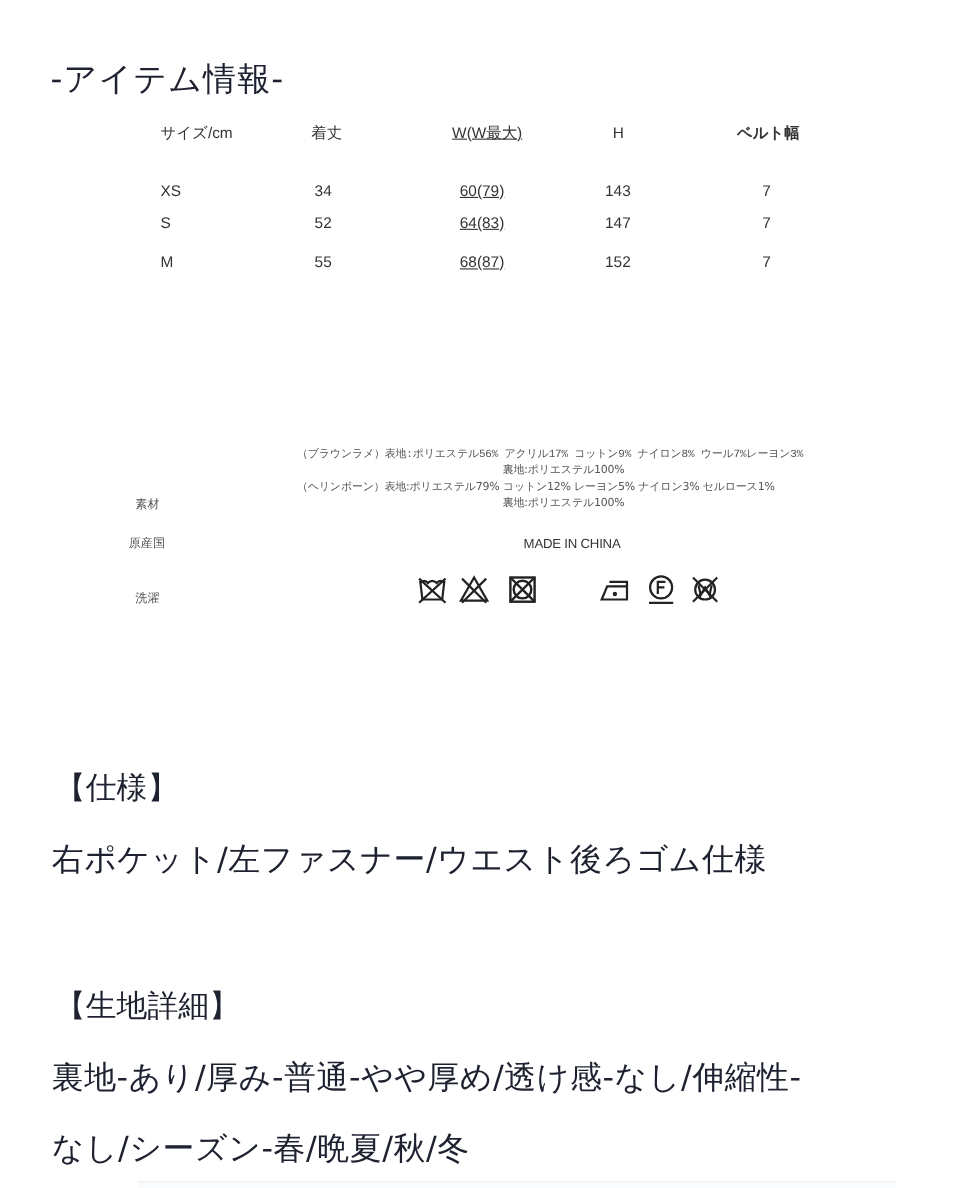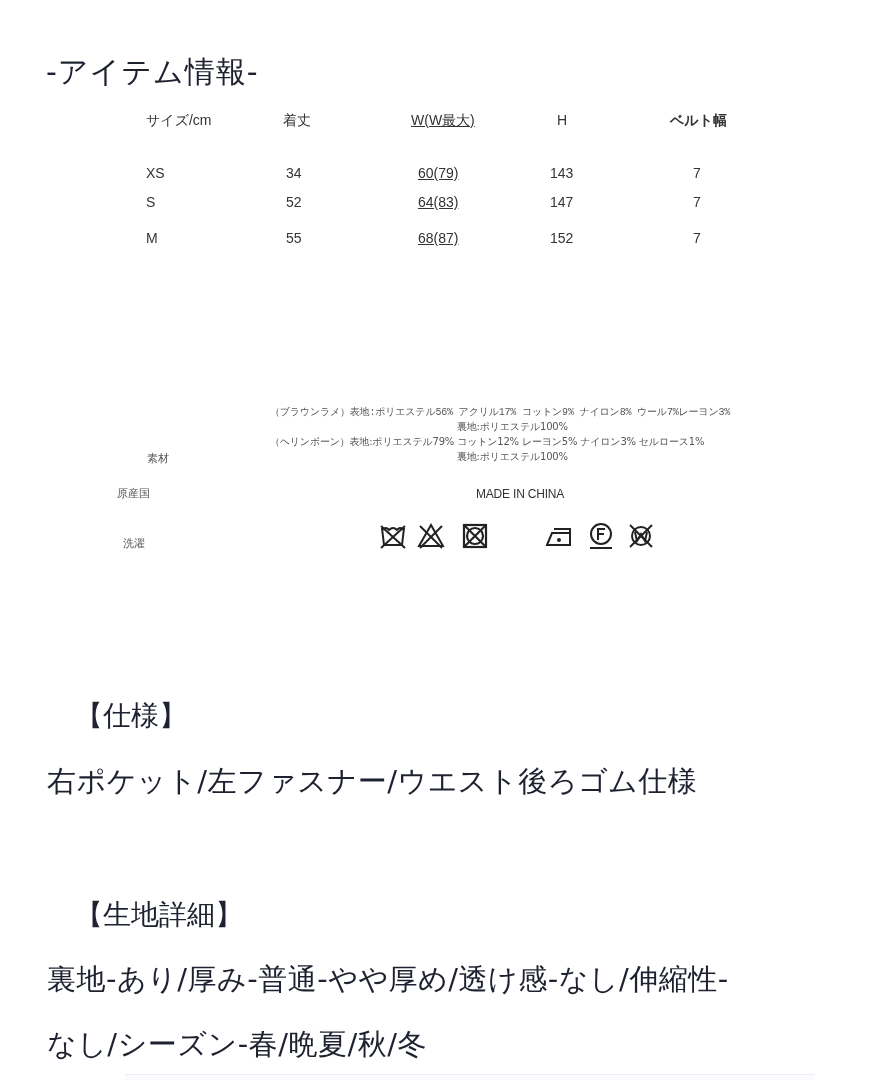--- a/index.html
+++ b/index.html
@@ -89,21 +89,20 @@
       width: 30px;
       height: 30px;
     }
     .care-icon svg { width: 30px; height: 30px; }
 
     .heading {
       position: absolute;
       left: 50px;
       font-size: 28px;
       color: #1e2230;
-      margin-left: 25px;
     }
     .body-text {
       position: absolute;
       left: 47px;
       font-size: 29px;
       color: #1e2230;
       letter-spacing: 0.5px;
       white-space: nowrap;
     }
     .bottom-box {
@@ -150,21 +149,21 @@
     <span class="size-cell c3">152</span>
     <span class="size-cell c4">7</span>
   </div>
 </div>
 
 <div class="mat-line" style="left:270px; top:405px;font-family:Liberation Mono, monospace;">（ブラウンラメ）表地:ポリエステル56% アクリル17% コットン9% ナイロン8% ウール7%レーヨン3%</div>
 <div class="mat-line" style="left:457px; top:420px;">裏地:ポリエステル100%</div>
 <div class="mat-line" style="left:270px; top:435px;">（ヘリンボーン）表地:ポリエステル79% コットン12% レーヨン5% ナイロン3% セルロース1%</div>
 <div class="mat-line" style="left:457px; top:450px;">裏地:ポリエステル100%</div>
 
-<span class="spec-label" style="left:123px; top:451px;margin-left:24px;">素材</span>
+<span class="spec-label" style="left:123px; top:451px;">素材</span>
 <span class="spec-label" style="left:117px; top:486px;">原産国</span>
 <span class="made-in">MADE IN CHINA</span>
 <span class="spec-label" style="left:123px; top:536px;">洗濯</span>
 
 <div class="care-icons">
 
   <span class="care-icon" style="left:0px;">
     <svg viewBox="0 0 30 30" fill="none" stroke="#222" stroke-width="2">
       <path d="M4 7 L6 24 L24 24 L26 7"></path>
       <path d="M4 9 Q8 5 11 9 Q15 5 19 9 Q22 5 26 9"></path>

